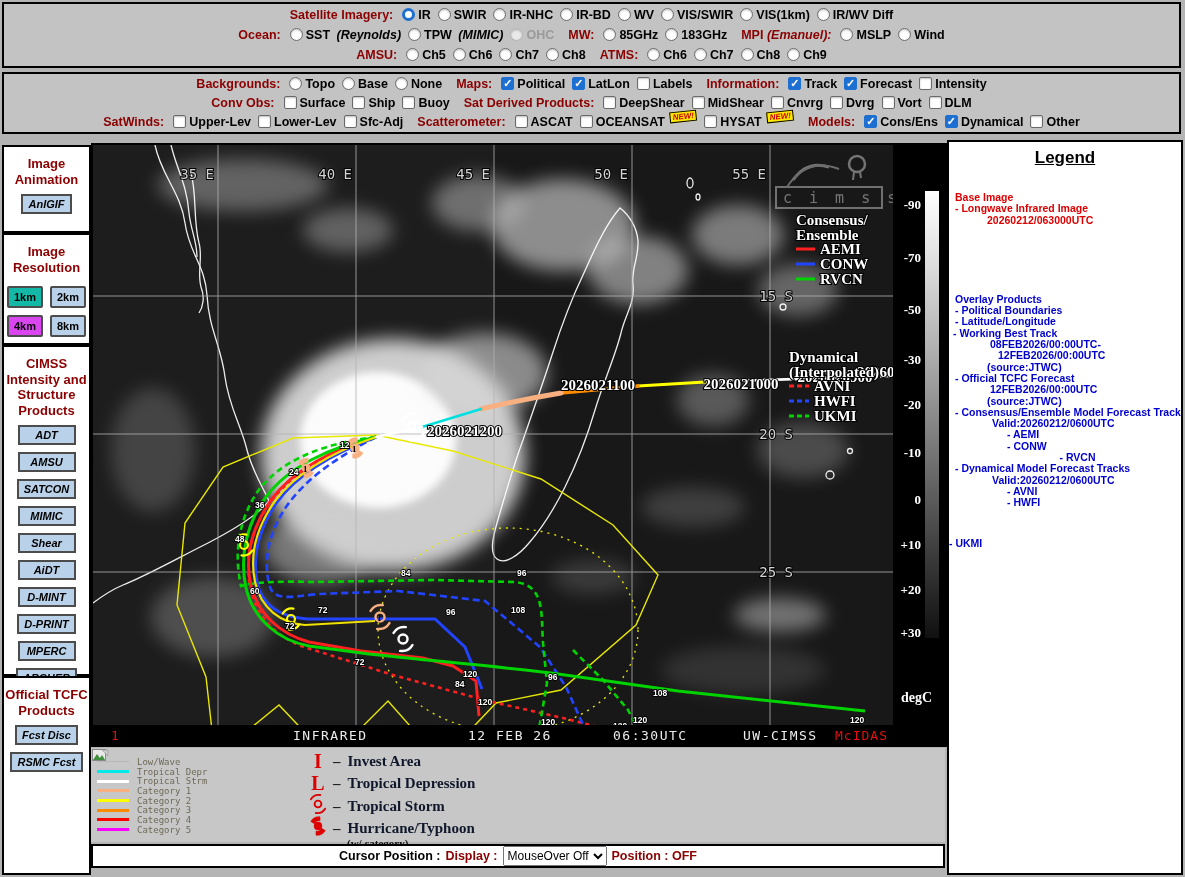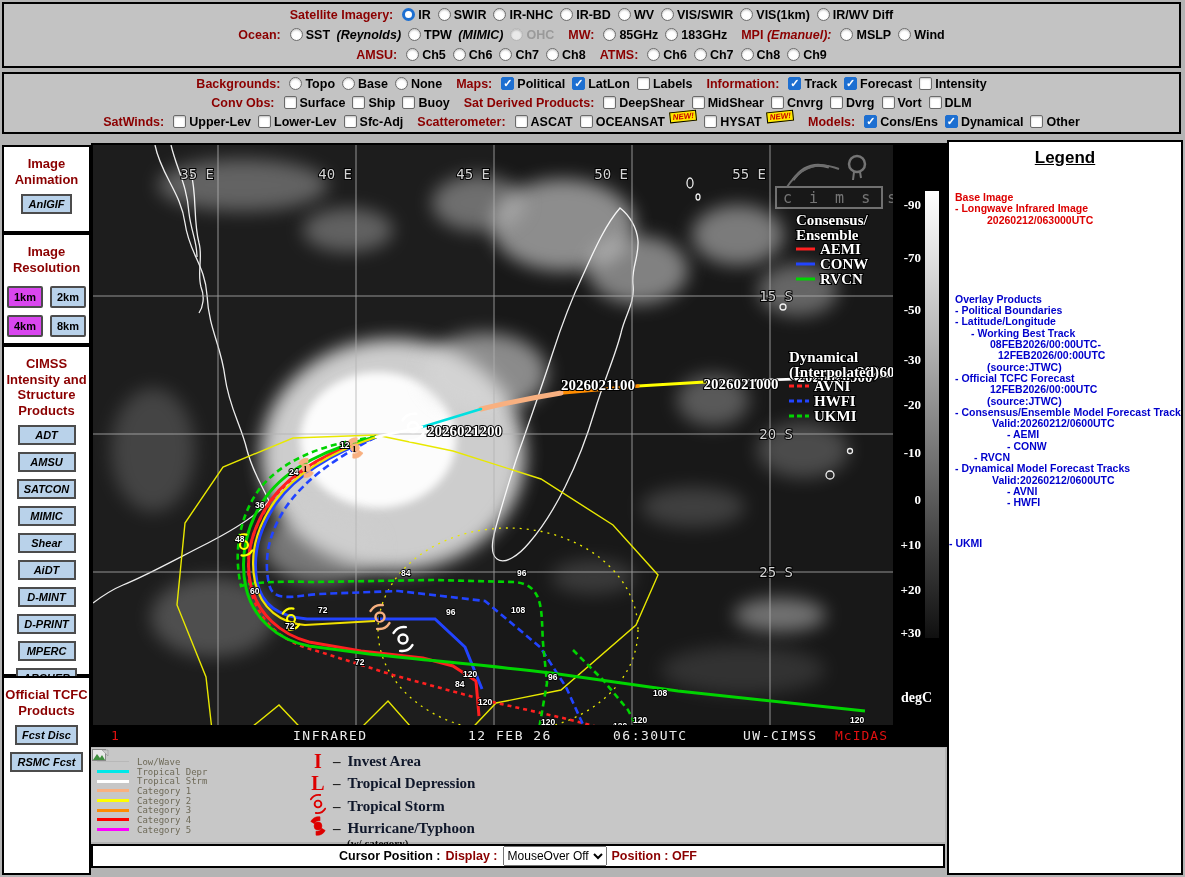--- a/index.html
+++ b/index.html
@@ -32,21 +32,21 @@
 
   
   .sbox{position:absolute;left:2px;width:89px;background:#fff;border:2px solid #000;
         box-sizing:border-box;text-align:center;}
   .sb-header{color:#8b0000;font-weight:bold;font-size:13px;line-height:1.2;padding-top:9px;}
   .sb-btn{display:block;margin:7px auto 0;background:#b9d2ea;border:2px solid #4c4c4c;border-radius:0;
         font:italic bold 11px "Liberation Sans",sans-serif;color:#000;padding:2px 5px;min-width:58px;cursor:pointer;}
   .res-grid{display:grid;grid-template-columns:36px 36px;gap:7px 7px;justify-content:center;margin-top:11px;}
   .res-btn{background:#b9d2ea;border:2px solid #4c4c4c;border-radius:2px;
         font:bold 11px "Liberation Sans",sans-serif;padding:3px 0;cursor:pointer;}
-  .res-btn.gray{background:#d946ef;}
+  .res-btn.gray{background:#14b8a6;}
   .res-btn.sel{background:#d946ef;}
 
   
   #map-frame{position:absolute;left:91px;top:143px;width:856px;height:604px;background:#000;}
   #map-svg{position:absolute;left:2px;top:2px;}
   
   #colorbar{position:absolute;left:804px;top:2px;width:50px;height:600px;background:#000;}
   .cb-lab{position:absolute;left:0;width:26px;text-align:right;color:#fff;
           font:bold 13px "Liberation Serif",serif;}
   .cb-bar{position:absolute;left:30px;top:46px;width:14px;height:447px;
@@ -605,32 +605,32 @@
   <div id="legend-title">Legend</div>
   <div id="leg-red" class="leg-block">
       <div class="leg-line" style="padding-left: 6px;">Base Image</div>
       <div class="leg-line" style="padding-left: 6px;">-  Longwave Infrared Image</div>
       <div class="leg-line" style="padding-left: 38px;">20260212/063000UTC</div>
     </div>
   <div id="leg-blue" class="leg-block">
       <div class="leg-line" style="padding-left: 6px;">Overlay Products</div>
       <div class="leg-line" style="padding-left: 6px;">-  Political Boundaries</div>
       <div class="leg-line" style="padding-left: 6px;">-  Latitude/Longitude</div>
-      <div class="leg-line" style="padding-left: 22px;">-  Working Best Track</div>
+      <div class="leg-line" style="padding-left: 4px;">-  Working Best Track</div>
       <div class="leg-line" style="padding-left: 41px;">08FEB2026/00:00UTC-</div>
       <div class="leg-line" style="padding-left: 49px;">12FEB2026/00:00UTC</div>
       <div class="leg-line" style="padding-left: 38px;">(source:JTWC)</div>
       <div class="leg-line" style="padding-left: 6px;">-  Official TCFC Forecast</div>
       <div class="leg-line" style="padding-left: 41px;">12FEB2026/00:00UTC</div>
       <div class="leg-line" style="padding-left: 38px;">(source:JTWC)</div>
       <div class="leg-line" style="padding-left: 6px;">-  Consensus/Ensemble Model Forecast Tracks</div>
       <div class="leg-line" style="padding-left: 43px;">Valid:20260212/0600UTC</div>
       <div class="leg-line" style="padding-left: 58px;">- AEMI</div>
       <div class="leg-line" style="padding-left: 58px;">- CONW</div>
-      <div class="leg-line" style="padding-left: 25px;">- RVCN</div>
+      <div class="leg-line" style="padding-left: 25px; text-align: center;">- RVCN</div>
       <div class="leg-line" style="padding-left: 6px;">-  Dynamical Model Forecast Tracks</div>
       <div class="leg-line" style="padding-left: 43px;">Valid:20260212/0600UTC</div>
       <div class="leg-line" style="padding-left: 58px;">- AVNI</div>
       <div class="leg-line" style="padding-left: 58px;">- HWFI</div>
       <div class="leg-line" style=" margin-top: 29px;">- UKMI</div>
     </div>
 </div>
 
 <div id="track-legend">
   <svg id="thumb-icon" width="17" height="15" viewBox="0 0 17 15">

